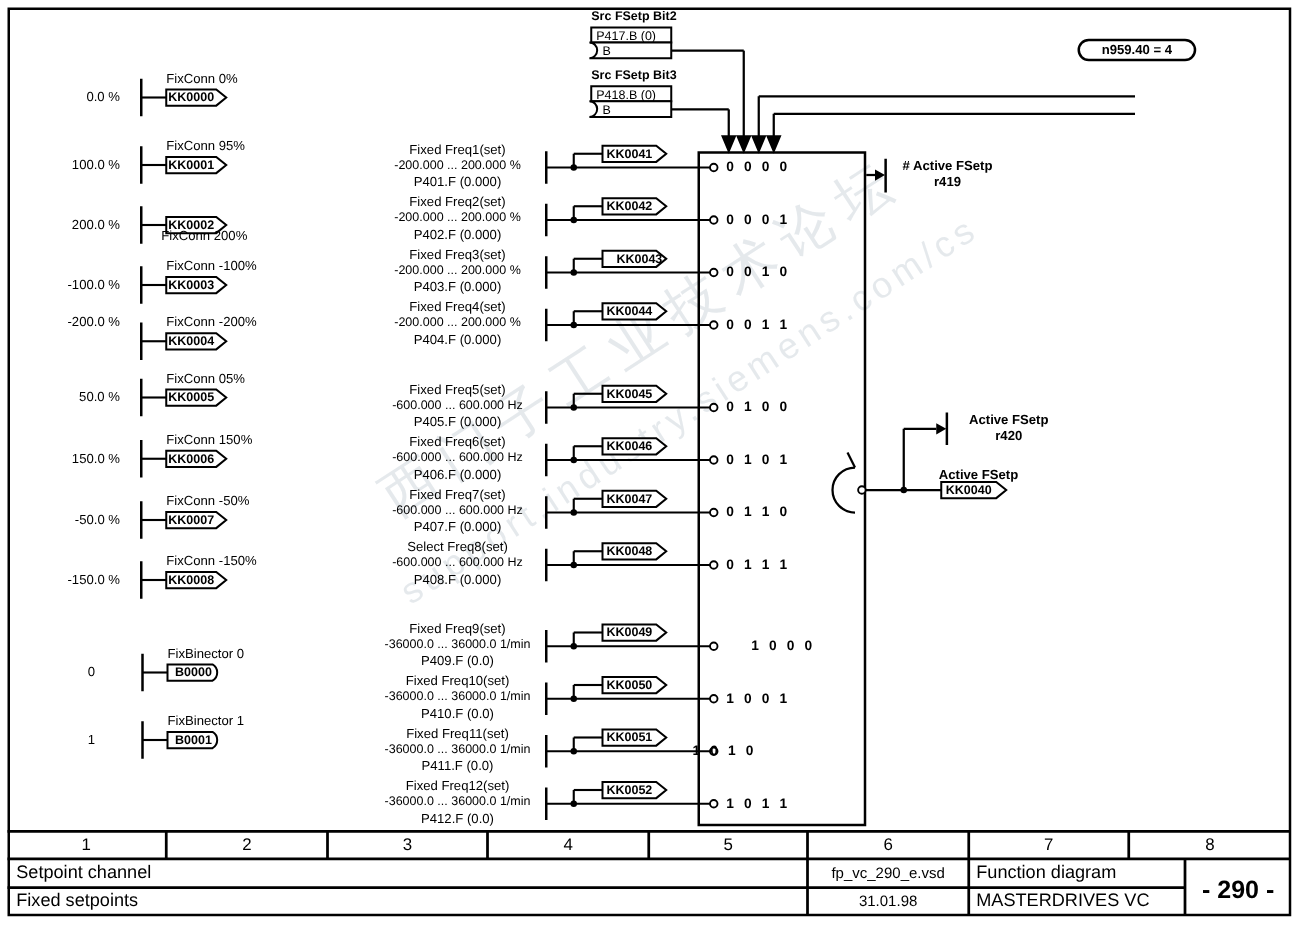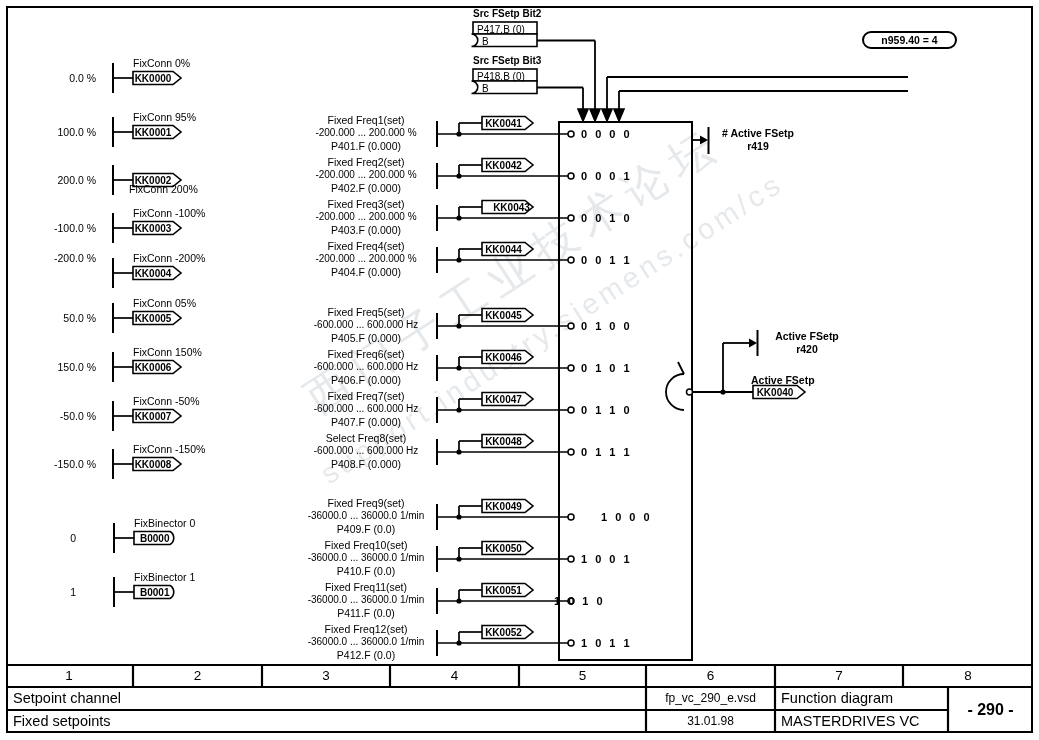--- a/index.html
+++ b/index.html
@@ -10,21 +10,21 @@
   .t{position:absolute;white-space:nowrap;font-family:"Liberation Sans",sans-serif;
      font-size:11px;color:#000;z-index:3;line-height:1.15;}
   .b{font-weight:bold;}
   .c{text-align:center;}
   .r{text-align:right;}
   .s10{font-size:10px;}
   .s105{font-size:10.5px;}
   .s12{font-size:12px;}
   .s14{font-size:13.5px;}
   .s15{font-size:14.5px;}
-  .s16{font-size:16px;}
+  .s16{font-size:20px;}
   .code{letter-spacing:2.5px;}
   #selector-box{position:absolute;left:558px;top:121px;width:135px;height:540px;
         border:2px solid #000;box-sizing:border-box;z-index:1;}
   #note-box{position:absolute;left:862px;top:31px;width:95px;height:18px;line-height:15px;
         border:2px solid #000;border-radius:9px;box-sizing:border-box;z-index:1;}
   #wires{position:absolute;left:0;top:0;z-index:2;pointer-events:none;}
   #dyn,#static-text{position:absolute;left:0;top:0;width:100%;height:100%;z-index:3;pointer-events:none;}
   .wm{position:absolute;left:205px;top:225px;width:650px;transform:rotate(-33deg);
       color:#ccd4db;opacity:.5;text-align:center;z-index:0;pointer-events:none;}
   .wm1{font-size:44px;letter-spacing:10px;line-height:80px;}

